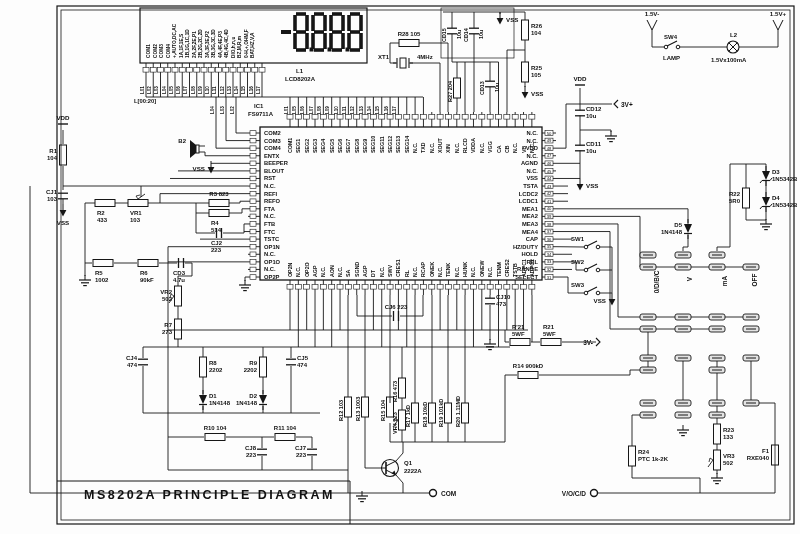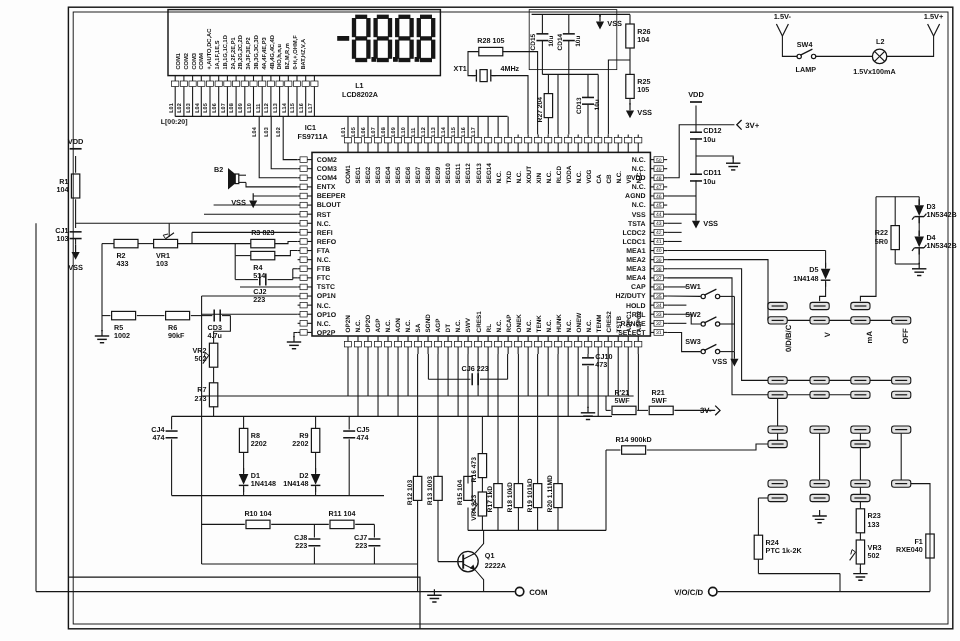--- a/index.html
+++ b/index.html
@@ -1244,13 +1244,14 @@
           <line x1="652" y1="30" x2="657" y2="20" stroke="#161616" stroke-width="1"></line>
           <text x="652" y="16" fill="#111" font-size="6.2" font-family="&quot;Liberation Sans&quot;,sans-serif" font-weight="bold" text-anchor="middle">1.5V-</text>
         </g>
         <g>
           <line x1="778" y1="30" x2="773" y2="20" stroke="#161616" stroke-width="1"></line>
           <line x1="778" y1="30" x2="783" y2="20" stroke="#161616" stroke-width="1"></line>
           <text x="778" y="16" fill="#111" font-size="6.2" font-family="&quot;Liberation Sans&quot;,sans-serif" font-weight="bold" text-anchor="middle">1.5V+</text>
         </g>
       </g>
     </svg>
+  <div class="title">MS8202A PRINCIPLE DIAGRAM</div>
 </div>
 
 </body></html>

